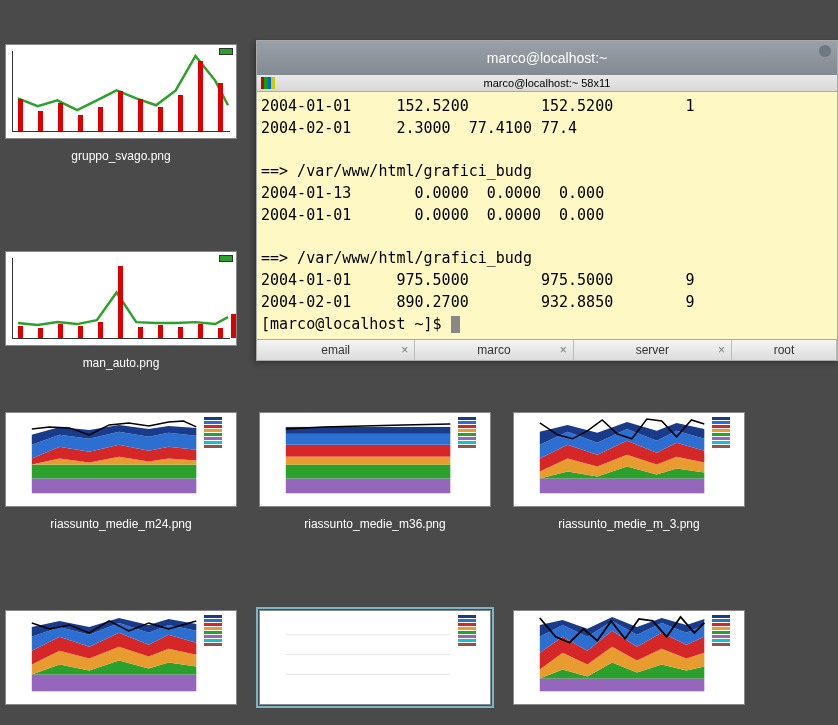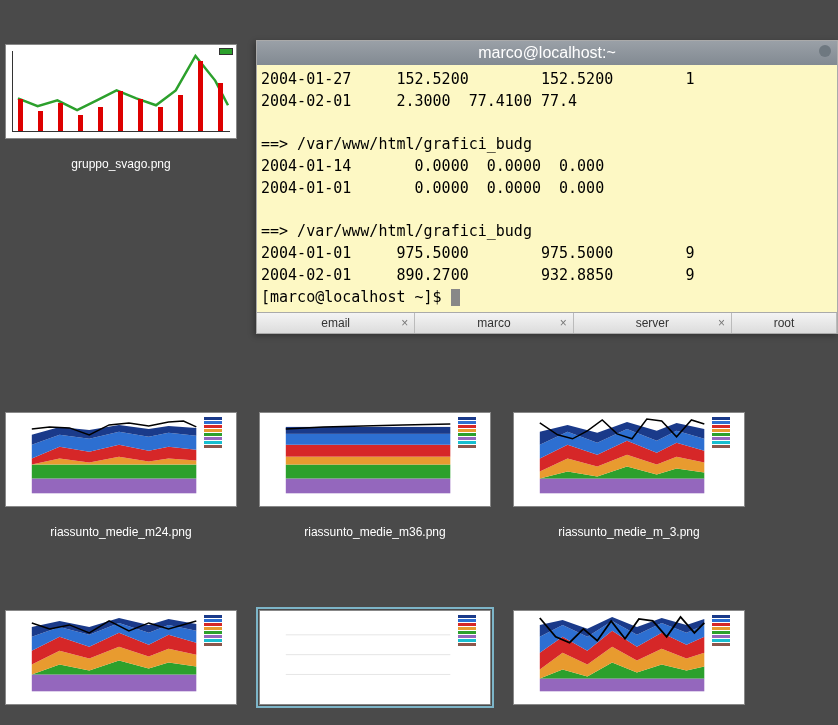--- a/index.html
+++ b/index.html
@@ -19,21 +19,20 @@
 .thumb-col {
   display: flex;
   flex-direction: column;
   gap: 88px;
 }
 .thumb {
   display: flex;
   flex-direction: column;
   align-items: center;
   width: 232px;
-  gap: 8px;
 }
 .thumb-img {
   background: #fff;
   border: 1px solid #888;
   width: 232px;
   height: 95px;
   padding: 4px;
   position: relative;
   overflow: hidden;
 }
@@ -51,23 +50,23 @@
   left: 256px;
   top: 40px;
   width: 582px;
   background: #f0f0f0;
   border: 1px solid #aaa;
   box-shadow: -2px 2px 6px rgba(0,0,0,.3);
 }
 .term-title {
   background: linear-gradient(#9aa0a7,#828a92);
   color: #fff;
-  font-size: 16px;
+  font-size: 14px;
   text-align: center;
-  padding: 3px 0;
+  padding: 9px 0;
   position: relative;
 }
 .term-title::before {
   content:"";
   position:absolute;
   right:6px; top:4px;
   width:12px; height:12px;
   border-radius:50%;
   background:#6e7880;
 }
@@ -161,20 +160,43 @@
           <div class="bar" style="left:145px;height:30%"></div>
           <div class="bar" style="left:165px;height:45%"></div>
           <div class="bar" style="left:185px;height:88%"></div>
           <div class="bar" style="left:205px;height:60%"></div>
         </div>
         <div style="position:absolute;top:3px;right:3px;width:14px;height:7px;background:#2ca02c;border:1px solid #333;"></div>
       </div>
       <div class="thumb-label">gruppo_svago.png</div>
     </div>
 
+    <div class="thumb">
+      <div class="thumb-img">
+        <div class="axes">
+          <svg class="line" viewBox="0 0 220 80" preserveAspectRatio="none">
+            <polyline points="5,66 25,68 45,65 65,67 85,63 105,35 125,65 145,66 165,66 185,65 205,67 218,60" fill="none" stroke="#2ca02c" stroke-width="2.5"></polyline>
+          </svg>
+          <div class="bar" style="left:5px;height:15%"></div>
+          <div class="bar" style="left:25px;height:12%"></div>
+          <div class="bar" style="left:45px;height:18%"></div>
+          <div class="bar" style="left:65px;height:15%"></div>
+          <div class="bar" style="left:85px;height:20%"></div>
+          <div class="bar" style="left:105px;height:90%"></div>
+          <div class="bar" style="left:125px;height:14%"></div>
+          <div class="bar" style="left:145px;height:16%"></div>
+          <div class="bar" style="left:165px;height:14%"></div>
+          <div class="bar" style="left:185px;height:18%"></div>
+          <div class="bar" style="left:205px;height:12%"></div>
+          <div class="bar" style="left:218px;height:30%"></div>
+        </div>
+        <div style="position:absolute;top:3px;right:3px;width:14px;height:7px;background:#2ca02c;border:1px solid #333;"></div>
+      </div>
+      <div class="thumb-label">man_auto.png</div>
+    </div>
   </div>
 
   <div class="row2">
     <div class="thumb">
       <div class="thumb-img">
         <svg class="stack-chart" viewBox="0 0 224 87" preserveAspectRatio="none">
           <rect x="22" y="2" width="166" height="75" fill="#fff"></rect>
           <rect x="22" y="62" width="166" height="15" fill="#9467bd"></rect>
           <rect x="22" y="48" width="166" height="14" fill="#2ca02c"></rect>
           <polygon points="22,48 50,42 80,46 110,40 140,45 160,42 188,44 188,48 22,48" fill="#e89b2f"></polygon>
@@ -317,25 +339,29 @@
         </div>
       </div>
     </div>
   </div>
 </div>
 
 <div class="term-win">
   <div class="term-title">
     <span>marco@localhost:~</span>
   </div>
-  <div class="term-body"><span>2004-01-27     152.5200        152.5200        1</span>
+  <div class="term-sub">
+    <span class="term-icon"></span>
+    <span>marco@localhost:~ 58x11</span>
+  </div>
+  <div class="term-body"><span>2004-01-01     152.5200        152.5200        1</span>
 <span>2004-02-01     2.3000  77.4100 77.4</span>
 <span></span>
 <span>==&gt; /var/www/html/grafici_budg</span>
-<span>2004-01-14       0.0000  0.0000  0.000</span>
+<span>2004-01-13       0.0000  0.0000  0.000</span>
 <span>2004-01-01       0.0000  0.0000  0.000</span>
 <span></span>
 <span>==&gt; /var/www/html/grafici_budg</span>
 <span>2004-01-01     975.5000        975.5000        9</span>
 <span>2004-02-01     890.2700        932.8850        9</span>
 <span>[marco@localhost ~]$ </span><span class="cursor"></span></div>
   <div class="tabbar">
     <div class="tab">
         <span>email</span>
         <span class="x">×</span>

